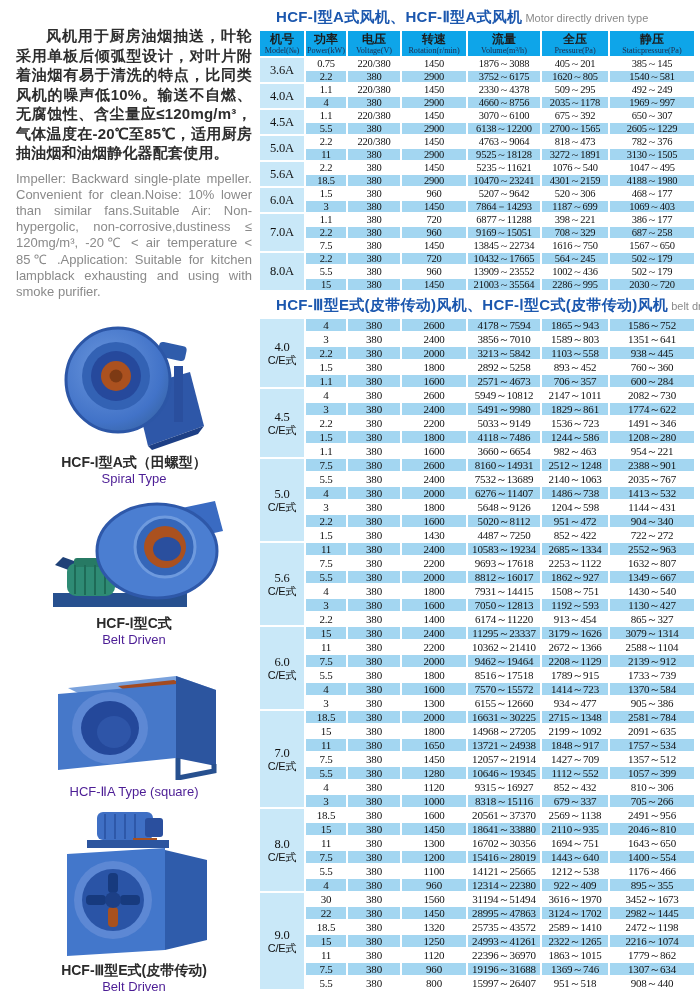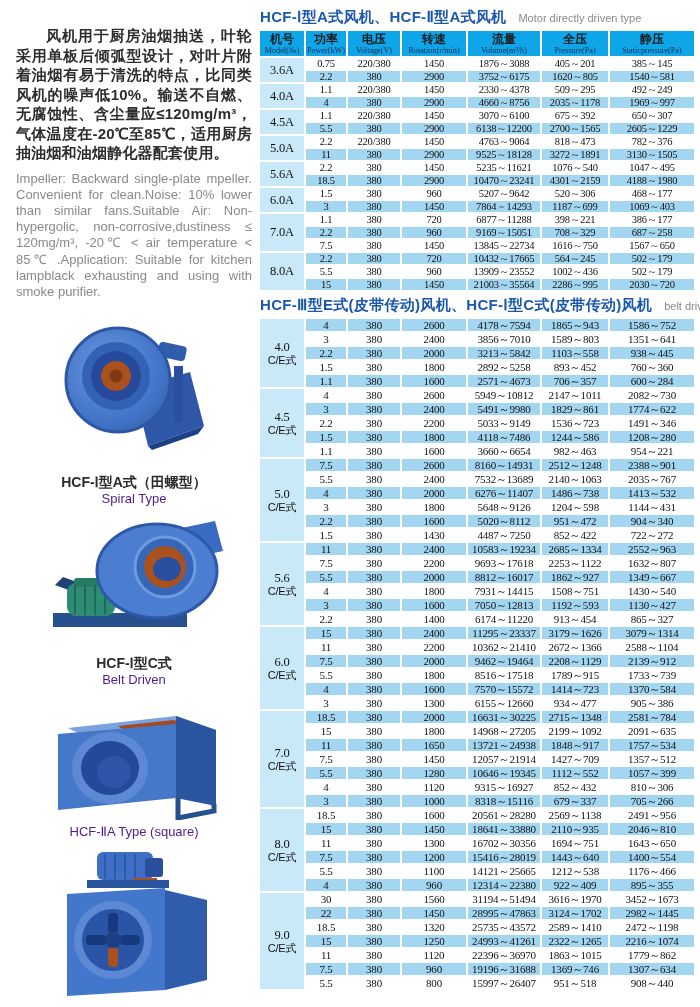--- a/index.html
+++ b/index.html
@@ -18,26 +18,26 @@
   }
   .en-intro {
     margin-top:8px; font-size:13px; line-height:16.2px; color:#8a8a8a;
     text-align:justify;
   }
   figure { text-align:center; }
   .fig1 { margin-top:22px; }
   .fig2 { margin-top:12px; }
   .fig3 { margin-top:10px; }
   .fig4 { margin-top:8px; }
-  .cap-zh { font-size:14px; font-weight:bold; color:#2b2b2b; line-height:17px;margin-top:20px; }
+  .cap-zh { font-size:14px; font-weight:bold; color:#2b2b2b; line-height:17px; }
   .cap-en { font-size:13px; color:#4c1d95; line-height:16px; }
 
   
   .right { width:442px; padding-top:8px; }
-  .tbl-title { display:flex; align-items:baseline; gap:12px; margin:0 0 2px 2px; white-space:nowrap; }
+  .tbl-title { display:flex; align-items:baseline; gap:3px; margin:0 0 2px 18px; white-space:nowrap; }
   .tbl-title.second { margin-top:4px; }
   .t-zh { font-size:15px; font-weight:bold; color:#1b57ae; letter-spacing:0.3px; }
   .t-en { font-size:11px; color:#8a8a8a; }
 
   table { border-collapse:separate; border-spacing:2px 2px; table-layout:fixed; width:438px; }
   col.c1{width:44px;} col.c2{width:40px;} col.c3{width:52px;} col.c4{width:64px;}
   col.c5{width:72px;} col.c6{width:66px;} col.c7{width:84px;}
 
   th { background:#0ea5e9; padding:2px 0 1px; }
   .h-zh { font-size:12px; font-weight:bold; color:#1c1c1c; line-height:13px; font-family:"Liberation Sans",sans-serif; }
@@ -702,21 +702,21 @@
             <td>705～266</td>
           </tr>
           <tr class="rw">
             <td rowspan="6" class="mc">
               <div class="m1">8.0</div>
               <div class="m2">C/E式</div>
             </td>
             <td>18.5</td>
             <td>380</td>
             <td>1600</td>
-            <td>20561～28280</td>
+            <td>20561～37370</td>
             <td>2569～1138</td>
             <td>2491～956</td>
           </tr>
           <tr class="rb">
             <td>15</td>
             <td>380</td>
             <td>1450</td>
             <td>18641～33880</td>
             <td>2110～935</td>
             <td>2046～810</td>

